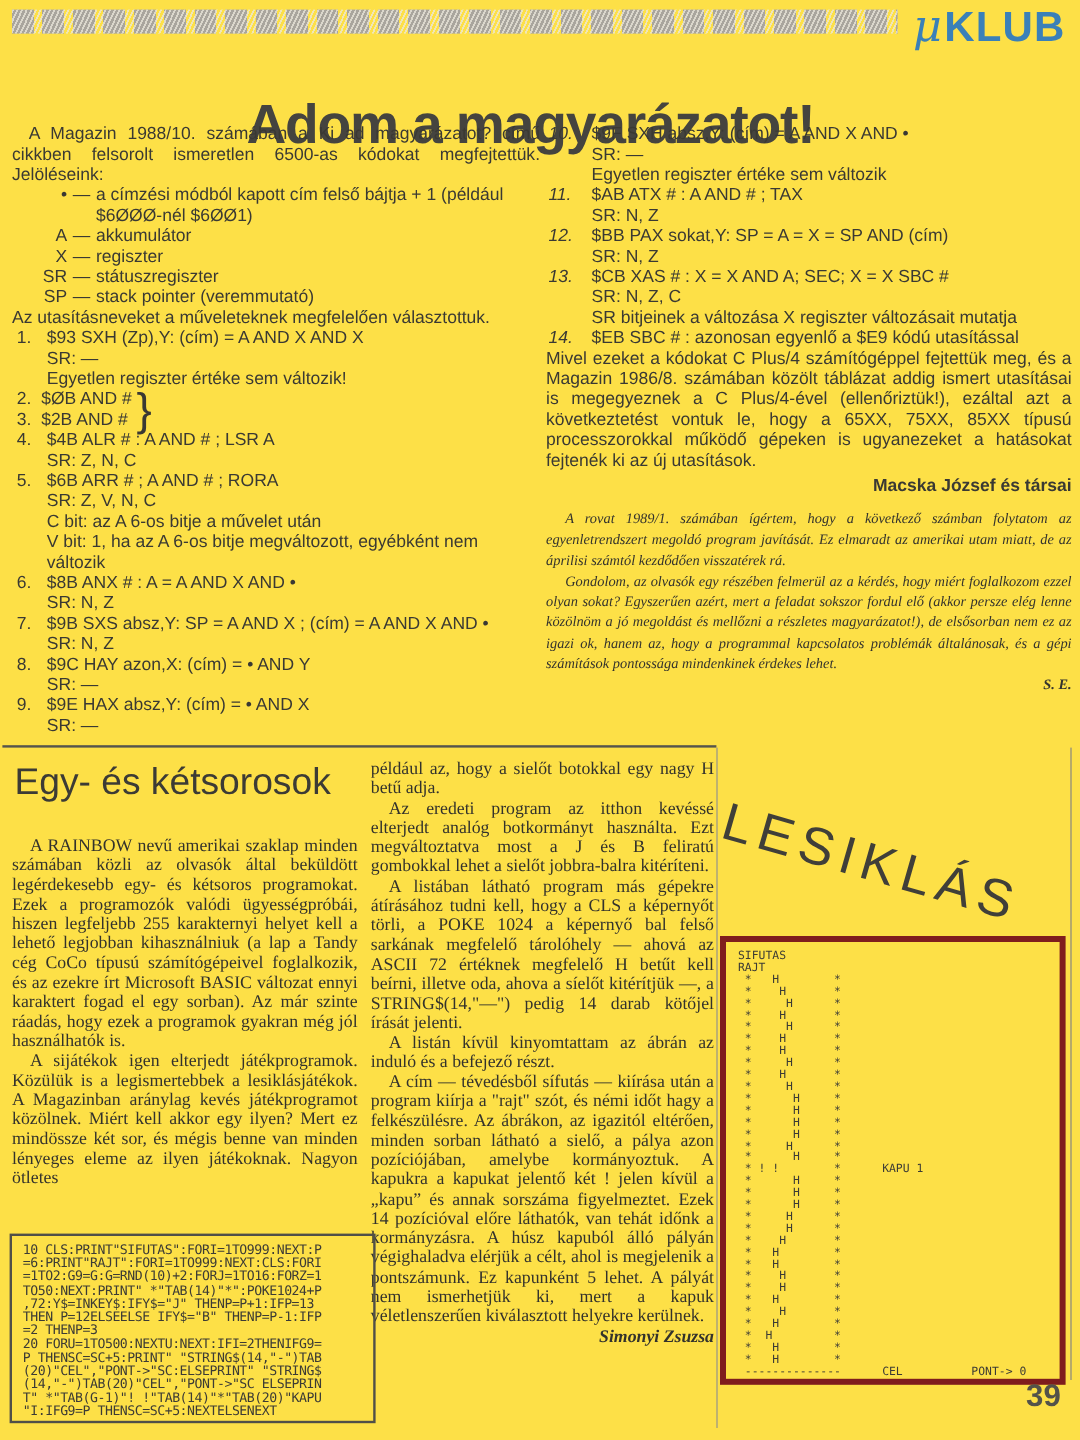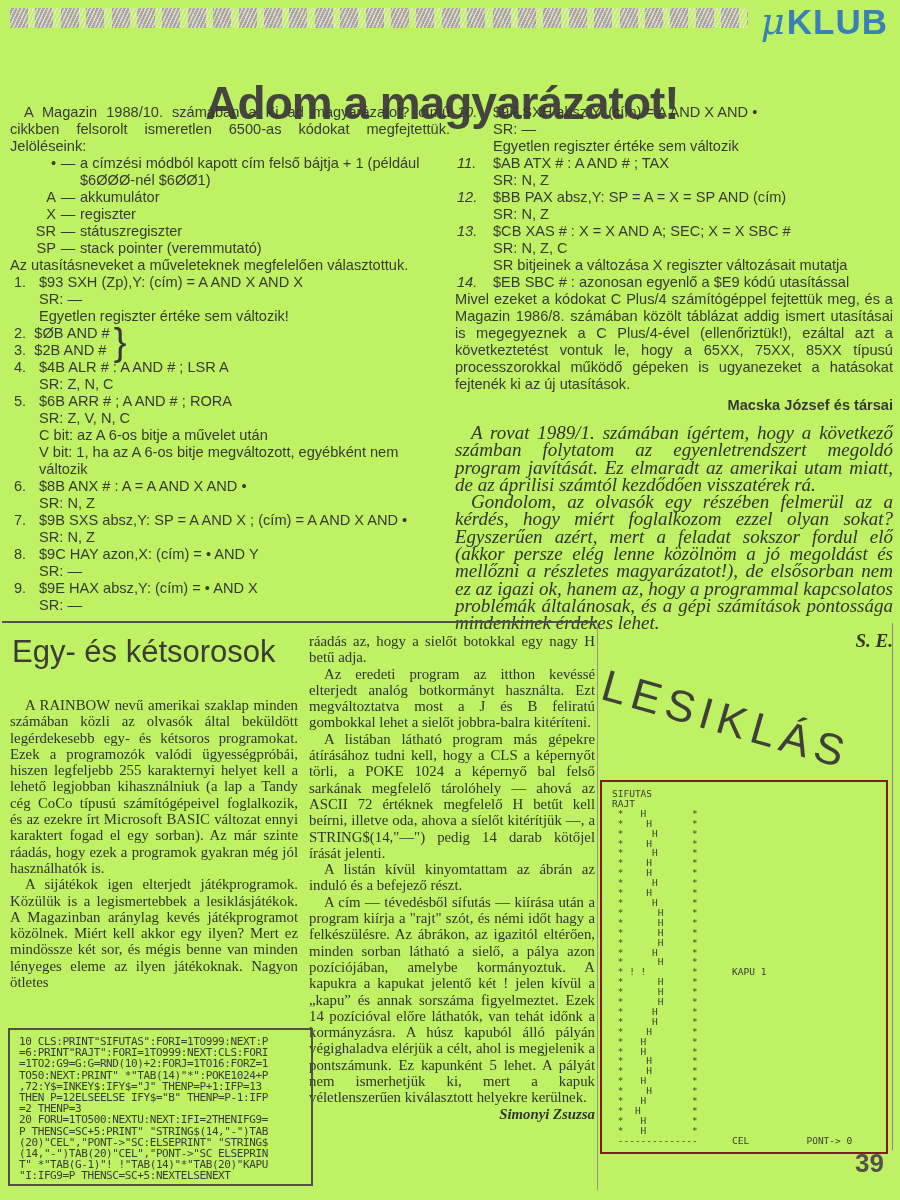--- a/index.html
+++ b/index.html
@@ -1,16 +1,16 @@
 <!DOCTYPE html>
 <html><head>
 <meta charset="utf-8">
 <style>
   html,body{margin:0;padding:0;background:#d8d4ca;}
-  .page{position:relative;width:900px;height:1200px;background:#bef264;overflow:hidden;
+  .page{position:relative;width:900px;height:1200px;background:#fde047;overflow:hidden;
         font-family:"Liberation Sans",sans-serif;color:#3a3933;}
   
   .deco-strip{position:absolute;left:10px;top:8px;width:738px;height:20px;
     background-image:
       repeating-linear-gradient(115deg, rgba(236,232,220,0.75) 0 1.5px, rgba(0,0,0,0) 1.5px 3.5px),
       repeating-linear-gradient(90deg, #a9a59d 0 18px, rgba(0,0,0,0) 18px 25.4px);}
   .brand{position:absolute;right:12px;top:0px;color:#3a80b8;font-size:35px;font-weight:bold;letter-spacing:1px;}
   .brand .mu{font-family:"DejaVu Serif",serif;font-style:italic;font-weight:normal;font-size:37px;margin-right:1px;}
   .a1-title{position:absolute;left:16px;top:36px;width:852px;text-align:center;
     font-size:46px;font-weight:bold;letter-spacing:-1px;color:#45443f;margin-top:40px;}
@@ -30,42 +30,42 @@
   .op-num{position:absolute;left:4px;top:0;}
   .a1-right .op-num{left:2px;font-style:italic;}
   .op-lines{white-space:pre-line;}
   .brace-row{display:flex;align-items:center;margin-left:4px;}
   .brace-codes{flex:none;}
   .brace-glyph{font-size:38px;font-weight:400;margin:0 7px 0 4px;line-height:34px;flex:none;}
   .brace-note{flex:1;}
   .closing{margin:0;text-align:justify;}
   .byline1{text-align:right;font-weight:bold;margin-top:4px;}
   .editorial{position:absolute;left:455px;top:424px;width:438px;
-    font-family:"Liberation Serif",serif;font-style:italic;font-size:19px;line-height:17.3px;text-align:justify;color:#34332d;}
+    font-family:"Liberation Serif",serif;font-style:italic;font-size:12px;line-height:17.3px;text-align:justify;color:#34332d;}
   .editorial p{margin:0;text-indent:16px;}
   .editorial .sign{text-align:right;font-weight:bold;text-indent:0;}
   
   .divider-h{position:absolute;left:2px;top:621px;width:595px;height:2px;background:#55544c;}
   .rule-v1{position:absolute;left:597px;top:623px;width:1px;height:567px;background:#97938a;}
   .rule-v2{position:absolute;left:892px;top:623px;width:1px;height:527px;background:#8a8680;}
   
   .a2-title{position:absolute;left:12px;top:634px;font-size:31px;font-weight:normal;color:#3c3b35;}
   .serif-body{font-family:"Liberation Serif",serif;font-size:14.8px;line-height:16.3px;text-align:justify;color:#33322c;}
   .serif-body p{margin:0;text-indent:15px;}
   .serif-body p.first{text-indent:0;}
   .a2-col1{position:absolute;left:10px;top:697px;width:288px;}
   .a2-col2{position:absolute;left:309px;top:633px;width:286px;}
   .byline2{text-align:right;font-weight:bold;font-style:italic;margin-top:6px;text-indent:0;}
   .lesiklas{position:absolute;left:610px;top:660px;width:320px;font-size:44px;letter-spacing:6px;
     color:#403f39;transform:rotate(16deg);transform-origin:0 0;white-space:nowrap;}
   .code-box{position:absolute;left:8px;top:1028px;width:305px;height:158px;border:2px solid #504f48;
     box-sizing:border-box;padding:6px 4px 0 9px;}
   .code-box pre{margin:0;font-family:"DejaVu Sans Mono","Liberation Mono",monospace;
     font-size:11px;line-height:11.2px;letter-spacing:-0.4px;color:#3c3b35;}
-  .diagram-box{position:absolute;left:600px;top:780px;width:288px;height:374px;border:2px solid #7f1d1d;
+  .diagram-box{position:absolute;left:600px;top:780px;width:288px;height:374px;border:5px solid #7f1d1d;
     box-sizing:border-box;padding:7px 0 0 10px;}
   .diagram-box pre{margin:0;font-family:"DejaVu Sans Mono","Liberation Mono",monospace;
     font-size:9.5px;line-height:9.9px;color:#3c3b35;}
   .page-num{position:absolute;right:16px;top:1148px;font-size:26px;font-weight:bold;color:#53524a;}
 </style>
 </head>
 <body>
 
 <div class="page">
 
@@ -182,21 +182,21 @@
         </div>
 
         <div class="op-item">
           <span class="op-num">11.</span>
           <div class="op-lines">$AB ATX # : A AND # ; TAX
 SR: N, Z</div>
         </div>
 
         <div class="op-item">
           <span class="op-num">12.</span>
-          <div class="op-lines">$BB PAX absz,Y: SP = A = X = SP AND (cím)
+          <div class="op-lines">$BB PAX sokat,Y: SP = A = X = SP AND (cím)
 SR: N, Z</div>
         </div>
 
         <div class="op-item">
           <span class="op-num">13.</span>
           <div class="op-lines">$CB XAS # : X = X AND A; SEC; X = X SBC #
 SR: N, Z, C
 SR bitjeinek a változása X regiszter változásait mutatja</div>
         </div>
 
@@ -224,21 +224,21 @@
 
   <div class="serif-body a2-col1">
 
       <p>A RAINBOW nevű amerikai szaklap minden számában közli az olvasók által beküldött legérdekesebb egy- és kétsoros programokat. Ezek a programozók valódi ügyességpróbái, hiszen legfeljebb 255 karakternyi helyet kell a lehető legjobban kihasználniuk (a lap a Tandy cég CoCo típusú számítógépeivel foglalkozik, és az ezekre írt Microsoft BASIC változat ennyi karaktert fogad el egy sorban). Az már szinte ráadás, hogy ezek a programok gyakran még jól használhatók is.</p>
 
       <p>A sijátékok igen elterjedt játékprogramok. Közülük is a legismertebbek a lesiklásjátékok. A Magazinban aránylag kevés játékprogramot közölnek. Miért kell akkor egy ilyen? Mert ez mindössze két sor, és mégis benne van minden lényeges eleme az ilyen játékoknak. Nagyon ötletes</p>
 
   </div>
 
   <div class="serif-body a2-col2">
-    <p class="first">ráadás az, hogy a sielőt botokkal egy nagy H betű adja.</p>
+    <p class="first">például az, hogy a sielőt botokkal egy nagy H betű adja.</p>
 
       <p>Az eredeti program az itthon kevéssé elterjedt analóg botkormányt használta. Ezt megváltoztatva most a J és B feliratú gombokkal lehet a sielőt jobbra-balra kitéríteni.</p>
 
       <p>A listában látható program más gépekre átírásához tudni kell, hogy a CLS a képernyőt törli, a POKE 1024 a képernyő bal felső sarkának megfelelő tárolóhely — ahová az ASCII 72 értéknek megfelelő H betűt kell beírni, illetve oda, ahova a síelőt kitérítjük —, a STRING$(14,"—") pedig 14 darab kötőjel írását jelenti.</p>
 
       <p>A listán kívül kinyomtattam az ábrán az induló és a befejező részt.</p>
 
       <p>A cím — tévedésből sífutás — kiírása után a program kiírja a "rajt" szót, és némi időt hagy a felkészülésre. Az ábrákon, az igazitól eltérően, minden sorban látható a sielő, a pálya azon pozíciójában, amelybe kormányoztuk. A kapukra a kapukat jelentő két ! jelen kívül a „kapu” és annak sorszáma figyelmeztet. Ezek 14 pozícióval előre láthatók, van tehát időnk a kormányzásra. A húsz kapuból álló pályán végighaladva elérjük a célt, ahol is megjelenik a pontszámunk. Ez kapunként 5 lehet. A pályát nem ismerhetjük ki, mert a kapuk véletlenszerűen kiválasztott helyekre kerülnek.</p>
 
     <p class="byline2">Simonyi Zsuzsa</p>

